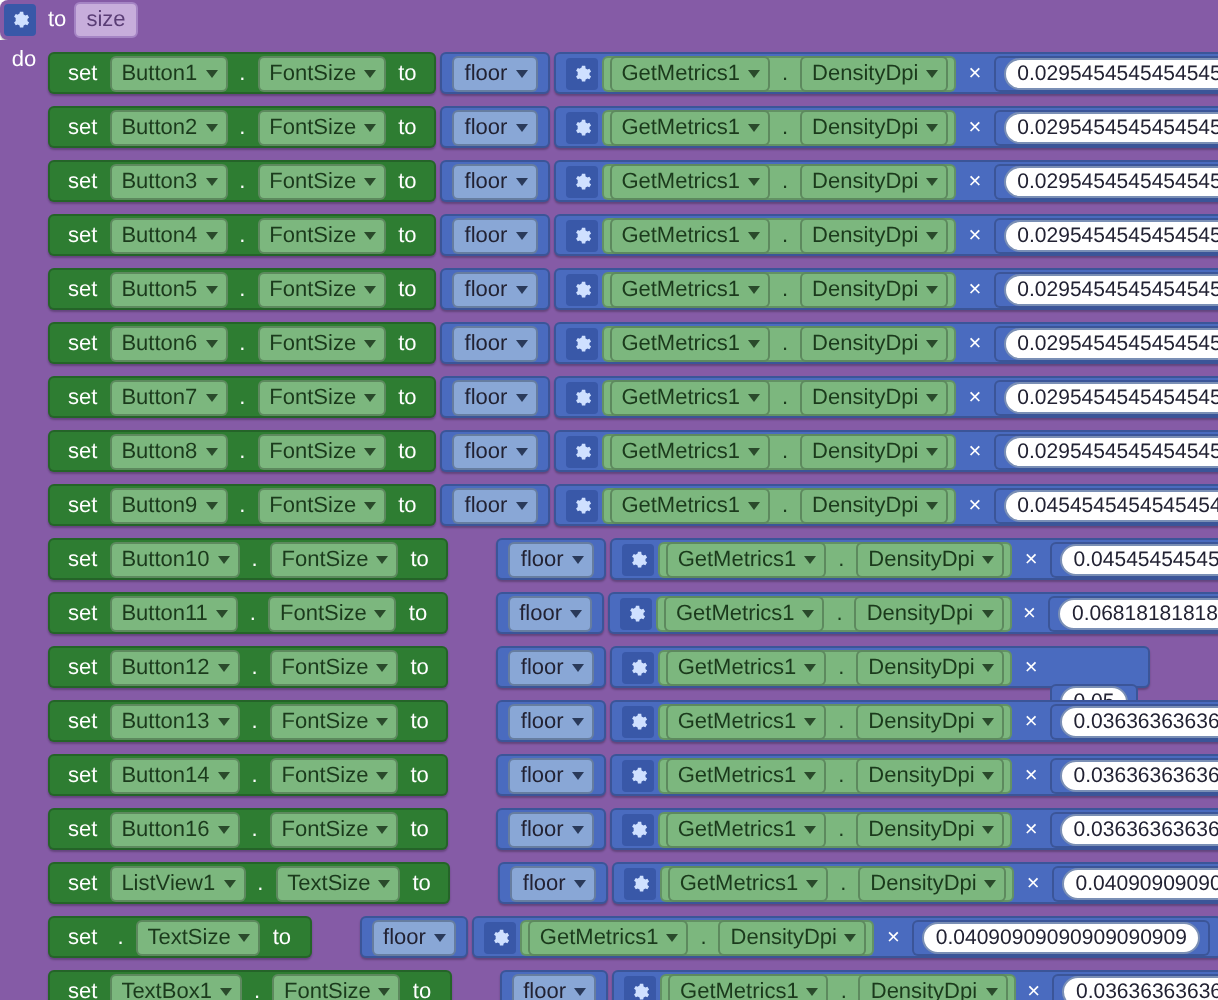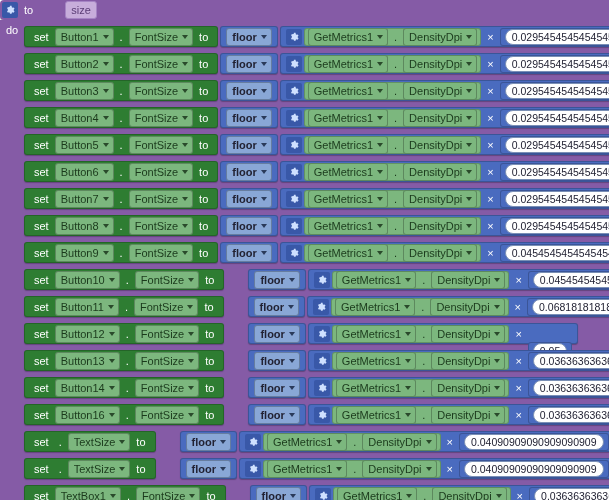--- a/index.html
+++ b/index.html
@@ -31,21 +31,21 @@
     width: 0; height: 0;
     border-left: 3px solid transparent;
     border-right: 3px solid transparent;
     border-top: 4px solid rgba(0,0,0,0.55);
   }
   .lab { color: #fff; padding: 0 4px; display: inline-flex; align-items: center; height: 18px; }
   .green  { background: #2E7D32; }
   .green-l{ background:#7CB77E; color:#1b3a1c;}
   .green-l.dd::after{border-top-color:#2a4a2b;}
   .blue   { background: #4A6BBF; }
-  .blue-f { background: #89A7D6; color:#223;font-weight:bold;} 
+  .blue-f { background: #89A7D6; color:#223;} 
   .blue-f.dd::after{border-top-color:#2a3a5a;}
 
   .gear {
     display:inline-flex; align-items:center; justify-content:center;
     width:16px; height:16px;
     background:#3958A8; border-radius:2px;
     margin-right:2px;
   }
   .gear svg { width:10px; height:10px; fill:#cfe0ff; }
   .head {
@@ -115,21 +115,21 @@
 
 <div class="container">
   <div style="display:flex; flex-direction:column;">
     <div class="head shadow">
       <span class="gear">
         <svg viewBox="0 0 24 24">
             <path d="M12 8a4 4 0 1 0 0 8 4 4 0 0 0 0-8zm9 4a7.9 7.9 0 0 0-.1-1.3l2-1.6-2-3.4-2.4.9a8 8 0 0 0-2.2-1.3L15.9 2h-4l-.4 2.3a8 8 0 0 0-2.2 1.3l-2.4-.9-2 3.4 2 1.6A7.9 7.9 0 0 0 6.8 12c0 .4 0 .9.1 1.3l-2 1.6 2 3.4 2.4-.9a8 8 0 0 0 2.2 1.3l.4 2.3h4l.4-2.3a8 8 0 0 0 2.2-1.3l2.4.9 2-3.4-2-1.6c.1-.4.1-.9.1-1.3z"></path>
           </svg>
       </span>
       <span class="lab">to</span>
-      <span class="chip" style="background:#C7ADDB; color:#5a3d75; border-color:#a584c4;margin-left:28px;">size</span>
+      <span class="chip" style="background:#C7ADDB; color:#5a3d75; border-color:#a584c4;">size</span>
     </div>
     <div class="body">
       <div class="do-col">
         <span>do</span>
       </div>
       <div class="rows" id="rows">
           <div class="row step-A">
     <span class="plate green shadow">
       <span class="lab">set</span>
       <span class="chip green-l dd">Button1</span>
@@ -575,20 +575,21 @@
         <span class="lab">×</span>
         <span class="plate blue" style="padding:0 3px;height:18px;">
           <span class="num-pill">0.03636363636363636364</span>
         </span>
       </span>
     </span>
   </div>
           <div class="row step-B">
     <span class="plate green shadow">
       <span class="lab">set</span>
+      <span class="chip green-l dd">ListView1</span>
       <span class="lab">.</span>
       <span class="chip green-l dd">TextSize</span>
       <span class="lab">to</span>
     </span>
     <span class="floor-wrap">
       <span class="plate blue shadow">
         <span class="chip blue-f dd">floor</span>
       </span>
       <span class="plate blue shadow">
         <span class="gear">

